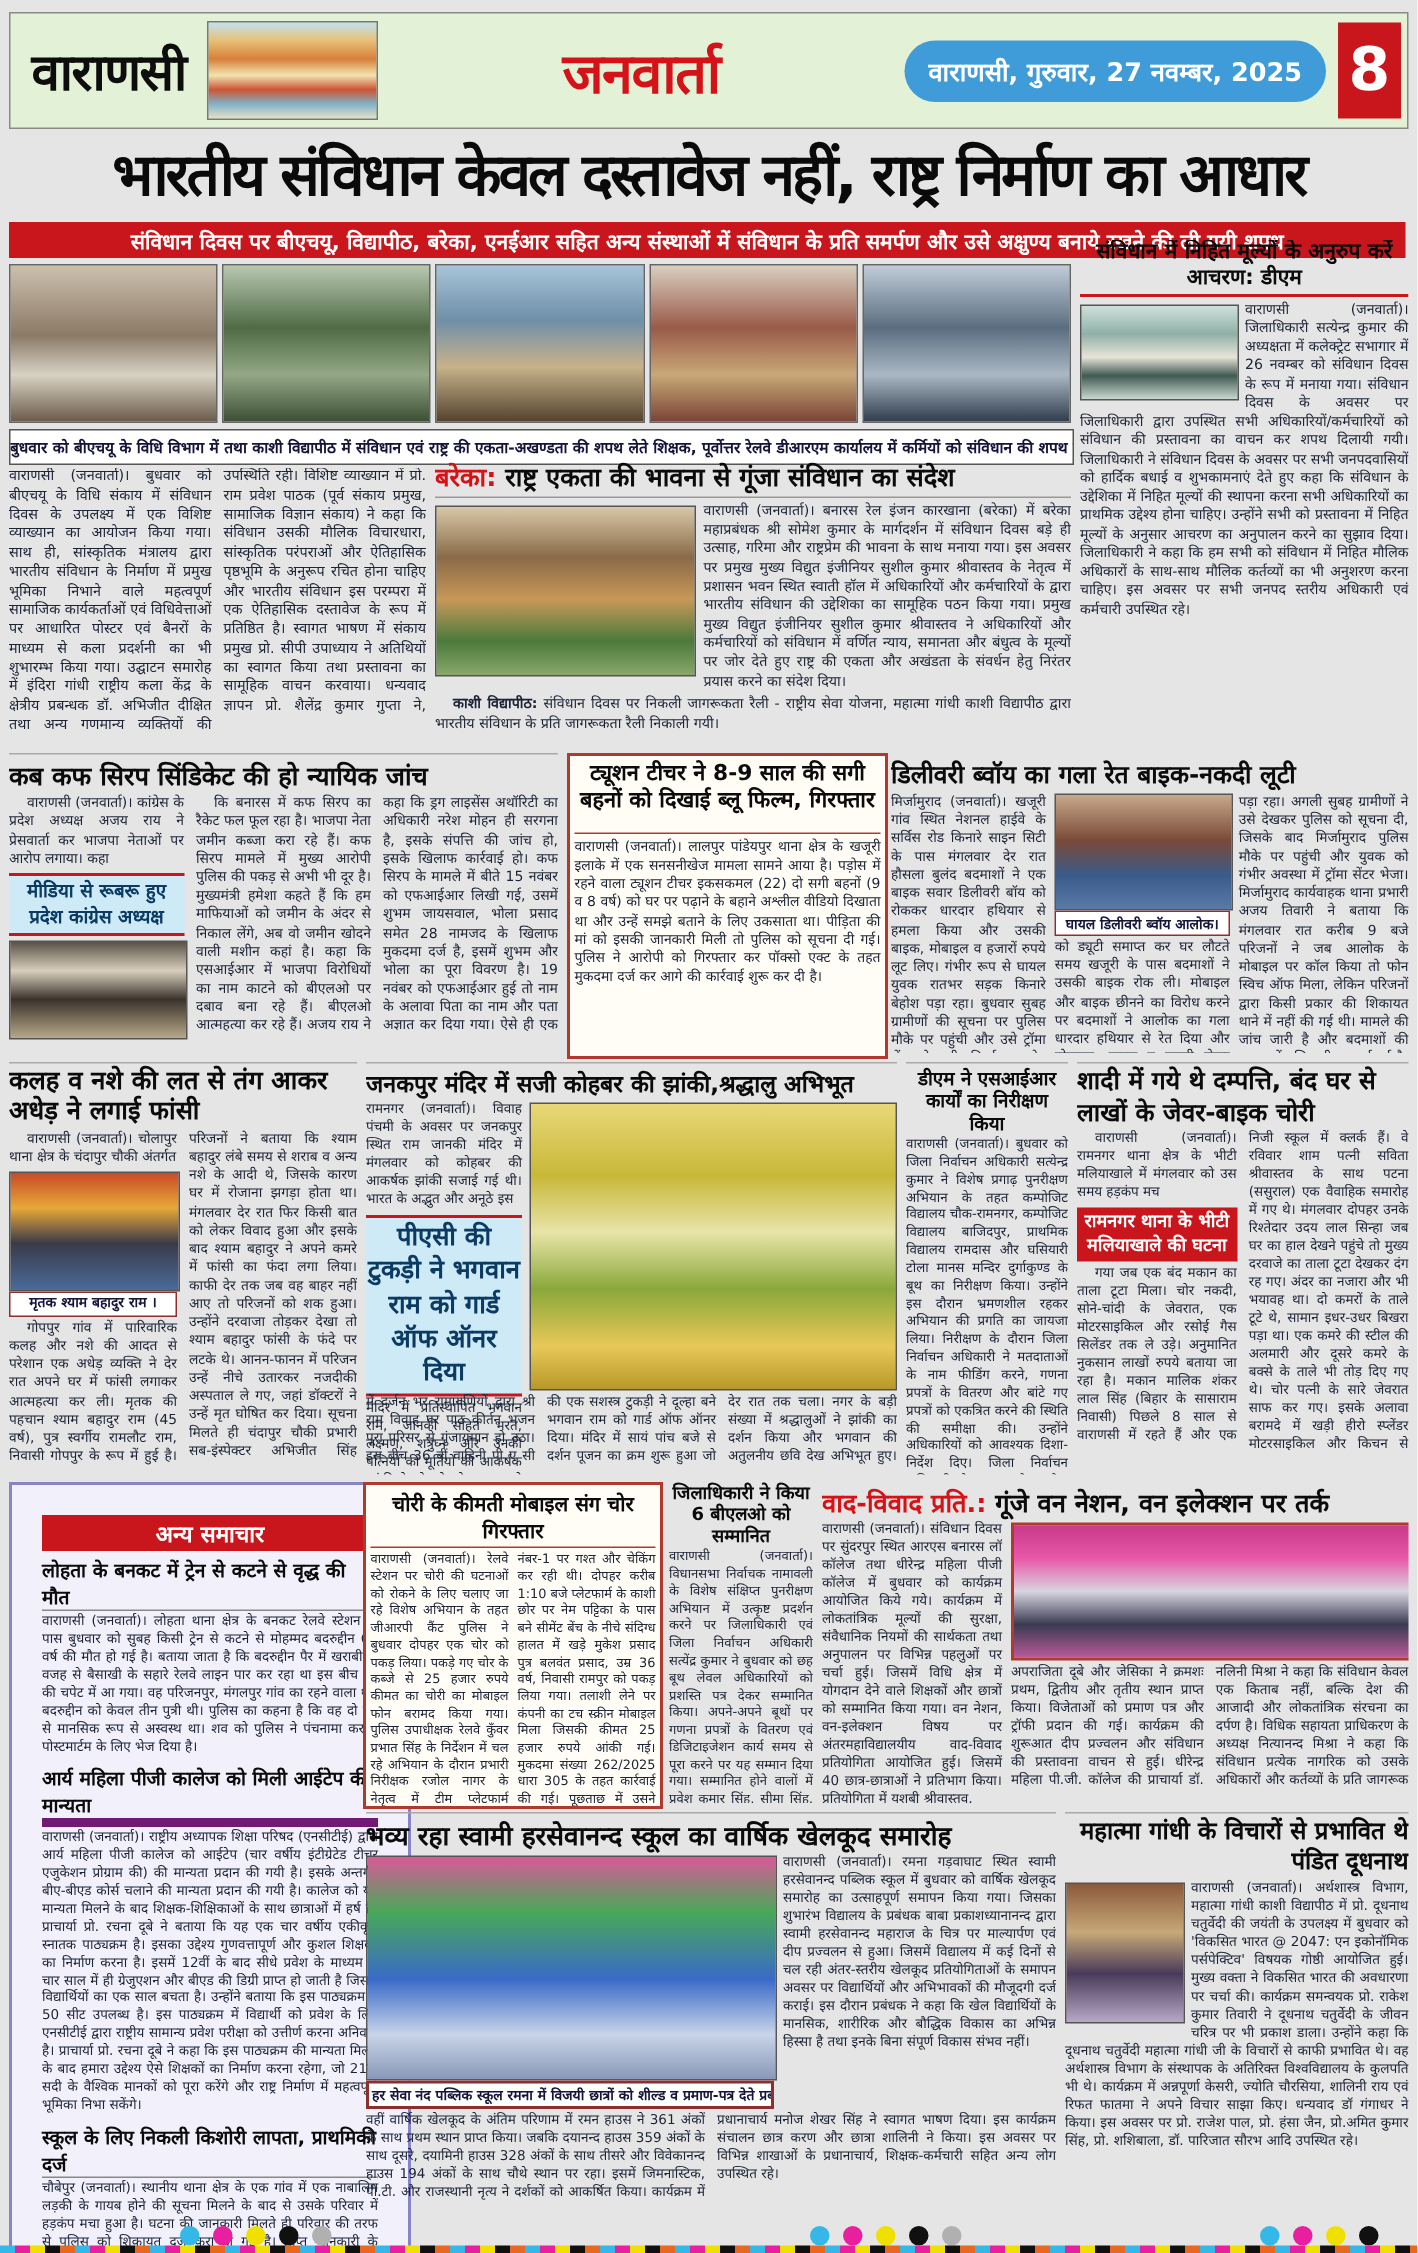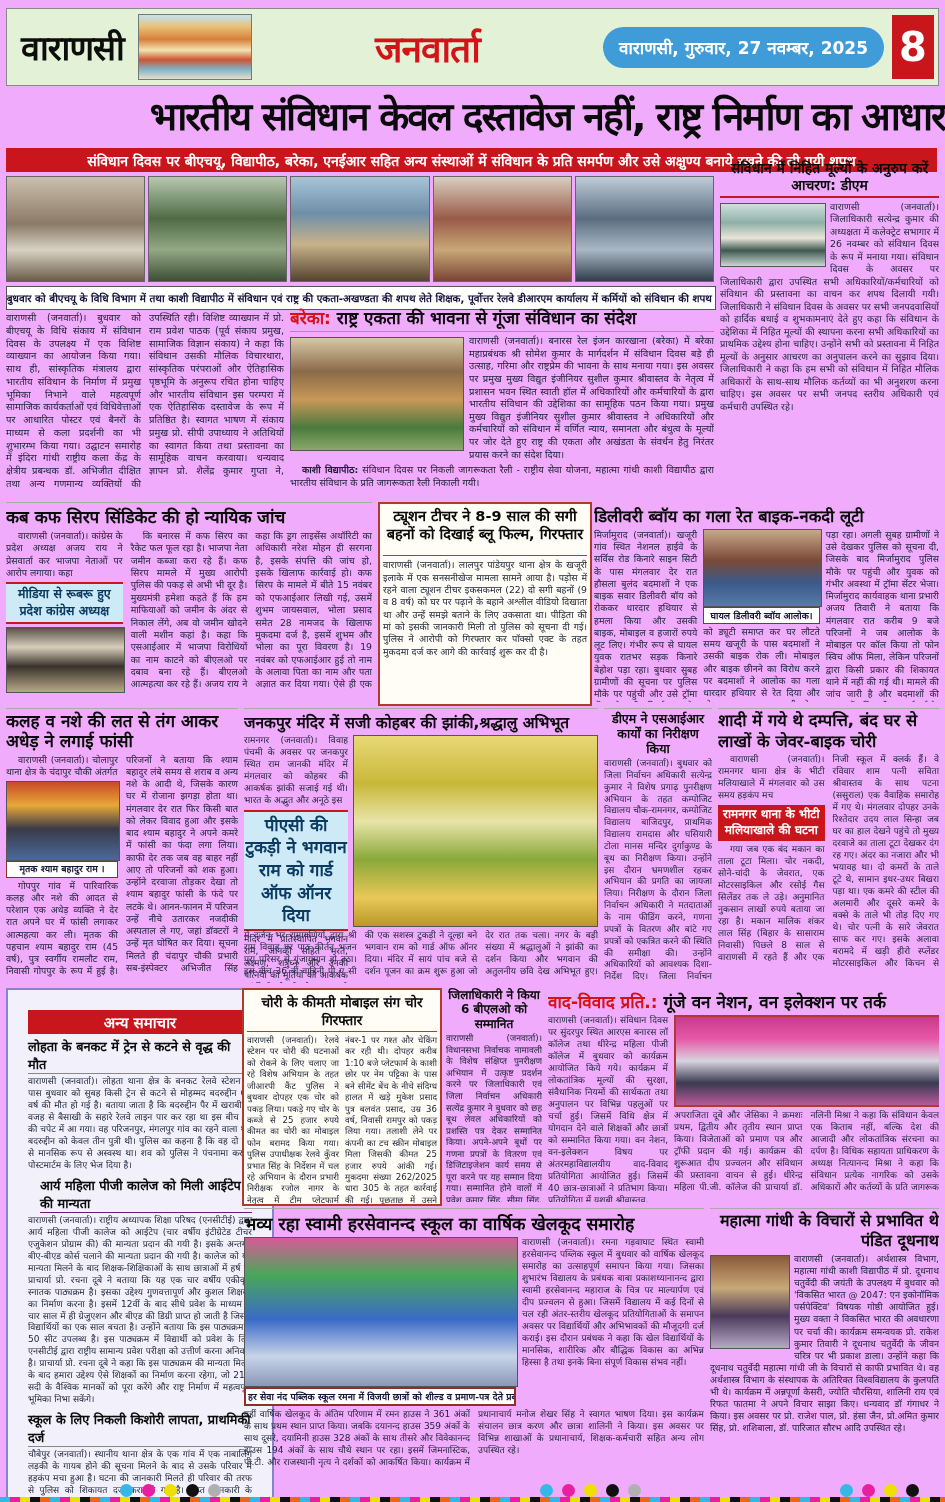--- a/index.html
+++ b/index.html
@@ -1,32 +1,32 @@
 <!DOCTYPE html>
 <html><head>
 <meta charset="utf-8">
 <style>
   html,body{margin:0;padding:0;background:#ffffff;}
-  #page{position:relative;width:945px;height:1502px;background:#f0abfc;overflow:hidden;
+  #page{position:relative;width:945px;height:1502px;background:#e5e5e5;overflow:hidden;
         font-family:"DejaVu Sans",sans-serif;color:#1c1c28;}
   .abs{position:absolute;}
   
   #masthead{left:6px;top:8px;width:931px;height:76px;background:#e3f2d7;border:1px solid #8a8a8a;
             display:flex;align-items:center;}
   .city-title{font-size:34px;font-weight:bold;color:#0d0d0d;padding:0 14px;letter-spacing:-1px;}
   .ghat-photo{width:112px;height:64px;border:1px solid #777;flex:none;
      background:linear-gradient(180deg,#bfe3f2 0%,#e8c27a 18%,#d8803a 38%,#f2e3b0 55%,#cc5533 70%,#7fb3c9 85%,#e8e0c8 100%);}
   .paper-name{font-size:37px;font-weight:bold;color:#d31317;flex:1;text-align:center;letter-spacing:-1px;}
   .date-pill{background:#3f9cd8;color:#fff;font-weight:bold;font-size:17px;border-radius:22px;
              padding:9px 16px;margin-right:8px;white-space:nowrap;}
   .page-num{background:#c9161d;color:#fff;font-weight:bold;font-size:40px;width:42px;height:64px;
             display:flex;align-items:center;justify-content:center;margin-right:4px;flex:none;}
   
   #main-headline{left:0;top:88px;width:945px;height:56px;font-size:39px;font-weight:bold;color:#0a0a0a;
-     text-align:right;white-space:nowrap;letter-spacing:-2px;overflow:hidden;}
+     text-align:center;white-space:nowrap;letter-spacing:-2px;overflow:hidden;}
   #strap{left:6px;top:148px;width:931px;height:24px;background:#c9161d;color:#fff;font-weight:bold;
      font-size:14px;display:flex;align-items:center;justify-content:center;white-space:nowrap;overflow:hidden;}
   #photo-strip{left:6px;top:176px;width:708px;height:106px;display:flex;gap:3px;}
   .strip-photo{flex:1;border:1px solid #666;}
   .ph1{background:linear-gradient(180deg,#cdbfae 0%,#8a7a66 45%,#d8d2c4 70%,#6b5c4a 100%);}
   .ph2{background:linear-gradient(180deg,#b8c8b0 0%,#4f6b45 40%,#94a886 70%,#3c4f35 100%);}
   .ph3{background:linear-gradient(180deg,#a8c4d8 0%,#6e8fa8 35%,#c8b28a 65%,#55432f 100%);}
   .ph4{background:linear-gradient(180deg,#d8cfc0 0%,#9a5a48 40%,#c8a878 70%,#7a4435 100%);}
   .ph5{background:linear-gradient(180deg,#c0ccd8 0%,#5a6d80 40%,#aab8c4 70%,#2f3d4c 100%);}
   #lead-caption{left:6px;top:286px;width:708px;height:22px;border:1px solid #555;background:#fff;
@@ -177,21 +177,21 @@
     </div>
   </div>
 
   <div class="abs boxed-blue" style="left:6px;top:988px;width:224px;height:484px;overflow:hidden;">
     <div class="subhead-red" style="font-size:15px;margin:0 0 3px 0;">अन्य समाचार</div>
     <div>
       <div class="headline" style="font-size:12.8px;border-bottom:1px solid #888;margin-bottom:2px;">लोहता के बनकट में ट्रेन से कटने से वृद्ध की मौत</div>
       <div class="body-text" style="font-size:9px;">वाराणसी (जनवार्ता)। लोहता थाना क्षेत्र के बनकट रेलवे स्टेशन के पास बुधवार को सुबह किसी ट्रेन से कटने से मोहम्मद बदरुद्दीन 62 वर्ष की मौत हो गई है। बताया जाता है कि बदरुद्दीन पैर में खराबी के वजह से बैसाखी के सहारे रेलवे लाइन पार कर रहा था इस बीच ट्रेन की चपेट में आ गया। वह परिजनपुर, मंगलपुर गांव का रहने वाला था। बदरुद्दीन को केवल तीन पुत्री थी। पुलिस का कहना है कि वह दो वर्ष से मानसिक रूप से अस्वस्थ था। शव को पुलिस ने पंचनामा कराके पोस्टमार्टम के लिए भेज दिया है।</div>
     </div>
     <div style="margin-top:4px;">
-      <div class="headline" style="font-size:12.8px;border-bottom:1px solid #701a75;margin-bottom:2px;margin-left:12px;">आर्य महिला पीजी कालेज को मिली आईटेप की मान्यता</div>
+      <div class="headline" style="font-size:12.8px;border-bottom:6px solid #701a75;margin-bottom:2px;">आर्य महिला पीजी कालेज को मिली आईटेप की मान्यता</div>
       <div class="body-text" style="font-size:9px;">वाराणसी (जनवार्ता)। राष्ट्रीय अध्यापक शिक्षा परिषद (एनसीटीई) द्वारा आर्य महिला पीजी कालेज को आईटेप (चार वर्षीय इंटीग्रेटेड टीचर एजुकेशन प्रोग्राम की) की मान्यता प्रदान की गयी है। इसके अन्तर्गत बीए-बीएड कोर्स चलाने की मान्यता प्रदान की गयी है। कालेज को यह मान्यता मिलने के बाद शिक्षक-शिक्षिकाओं के साथ छात्राओं में हर्ष हैं। प्राचार्या प्रो. रचना दूबे ने बताया कि यह एक चार वर्षीय एकीकृत स्नातक पाठ्यक्रम है। इसका उद्देश्य गुणवत्तापूर्ण और कुशल शिक्षकों का निर्माण करना है। इसमें 12वीं के बाद सीधे प्रवेश के माध्यम से चार साल में ही ग्रेजुएशन और बीएड की डिग्री प्राप्त हो जाती है जिससे विद्यार्थियों का एक साल बचता है। उन्होंने बताया कि इस पाठ्यक्रम में 50 सीट उपलब्ध है। इस पाठ्यक्रम में विद्यार्थी को प्रवेश के लिए एनसीटीई द्वारा राष्ट्रीय सामान्य प्रवेश परीक्षा को उत्तीर्ण करना अनिवार्य है। प्राचार्या प्रो. रचना दूबे ने कहा कि इस पाठ्यक्रम की मान्यता मिलने के बाद हमारा उद्देश्य ऐसे शिक्षकों का निर्माण करना रहेगा, जो 21वीं सदी के वैश्विक मानकों को पूरा करेंगे और राष्ट्र निर्माण में महत्वपूर्ण भूमिका निभा सकेंगे।</div>
     </div>
     <div style="margin-top:4px;">
       <div class="headline" style="font-size:12.8px;border-bottom:1px solid #888;margin-bottom:2px;">स्कूल के लिए निकली किशोरी लापता, प्राथमिकी दर्ज</div>
       <div class="body-text" style="font-size:9px;">चौबेपुर (जनवार्ता)। स्थानीय थाना क्षेत्र के एक गांव में एक नाबालिग लड़की के गायब होने की सूचना मिलने के बाद से उसके परिवार में हड़कंप मचा हुआ है। घटना की जानकारी मिलते ही परिवार की तरफ से पुलिस को शिकायत दर्ज करा दी गई है। प्राप्त जानकारी के अनुसार, शनिवार को सुबह लड़की स्कूल पढ़ने के लिए घर से निकली थी। हालांकि, स्कूल का समय खत्म होने के बाद भी जब वह घर नहीं लौटी, तो परिवार के सदस्यों को चिंता होने लगी। जब उन्होंने स्कूल पहुंचकर पता किया तो पता चला कि लड़की आज स्कूल आई ही नहीं थी। लड़की के गायब होने की खबर फैलते ही पूरे गांव में सनसनी फैल गई। पुलिस ने मामले की जांच शुरू कर दी है। प्रारंभिक जांच और परिवार वालों के बयान के आधार पर यह आशंका जताई जा रही है कि लड़की को पास के ही दूसरे गांव के एक युवक के साथ देखा गया था और संभावना जताई जा रही है कि उसी ने उसे अपहरण करके ले गया होगा। परिवार के एक सदस्य ने बताया, हमें पूरी उम्मीद है कि पुलिस जल्द से जल्द हमारी बेटी को ढूंढकर लाएगी। हम सभी बहुत परेशान हैं। इस संबंध में थाना प्रभारी अजीत कुमार वर्मा ने बताया कि एफआईआर दर्ज कर कानूनी कार्रवाई शुरू कर दी गई है।</div>
     </div>
   </div>
 
   <div class="abs boxed-red" style="left:242px;top:988px;width:190px;height:208px;overflow:hidden;">
     <div class="headline" style="font-size:13.5px;text-align:center;border-bottom:1px solid #b03a2e;padding-bottom:2px;margin-bottom:3px;">चोरी के कीमती मोबाइल संग चोर गिरफ्तार</div>

